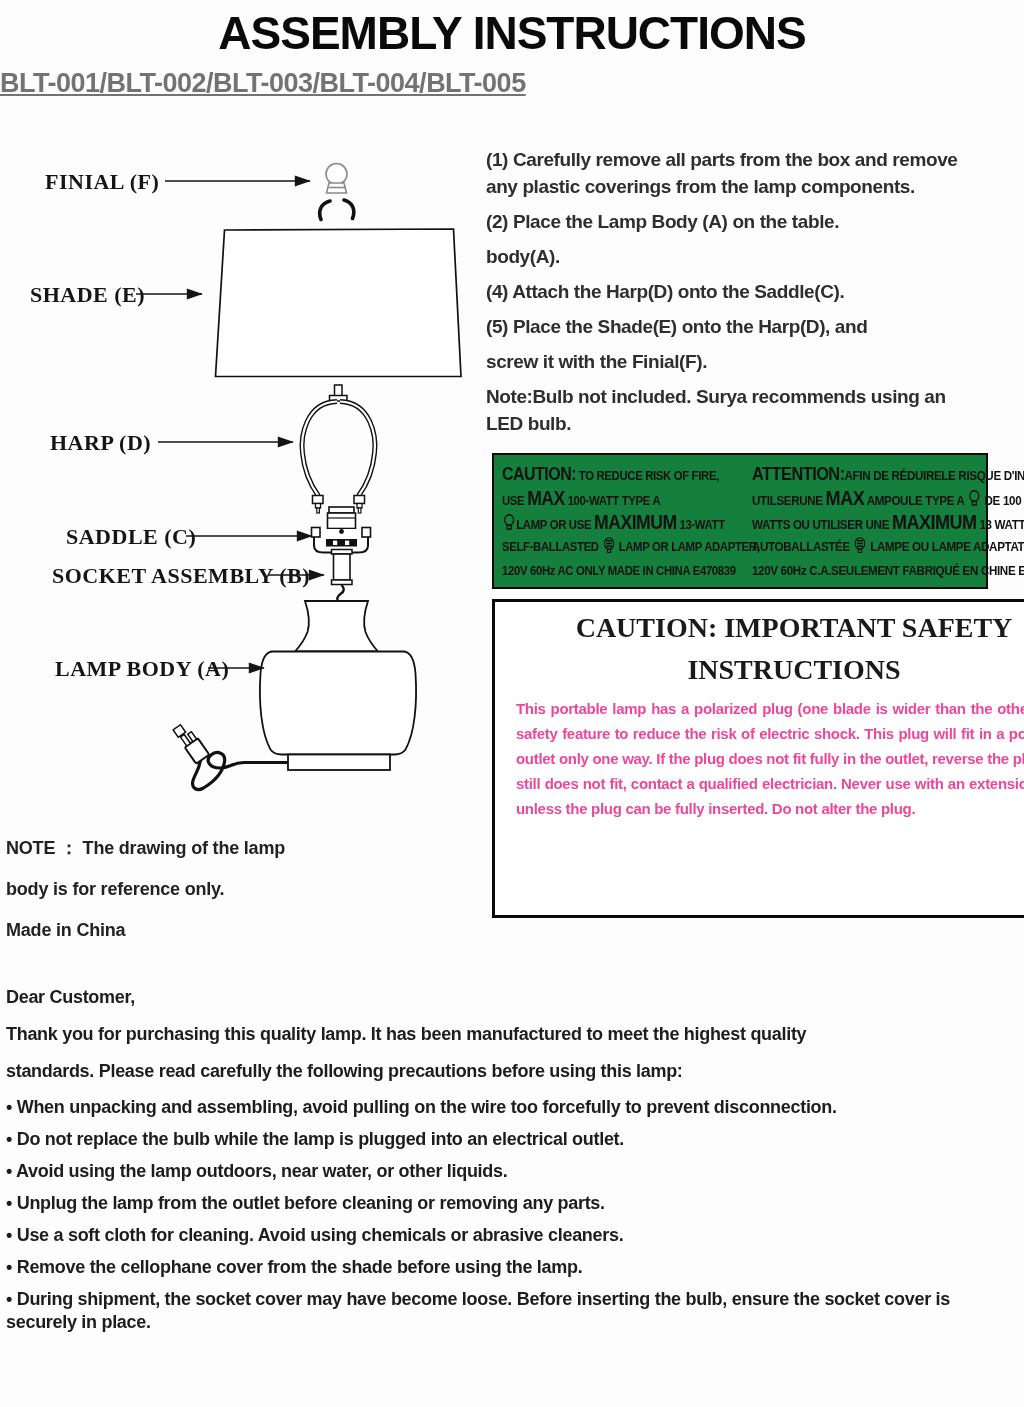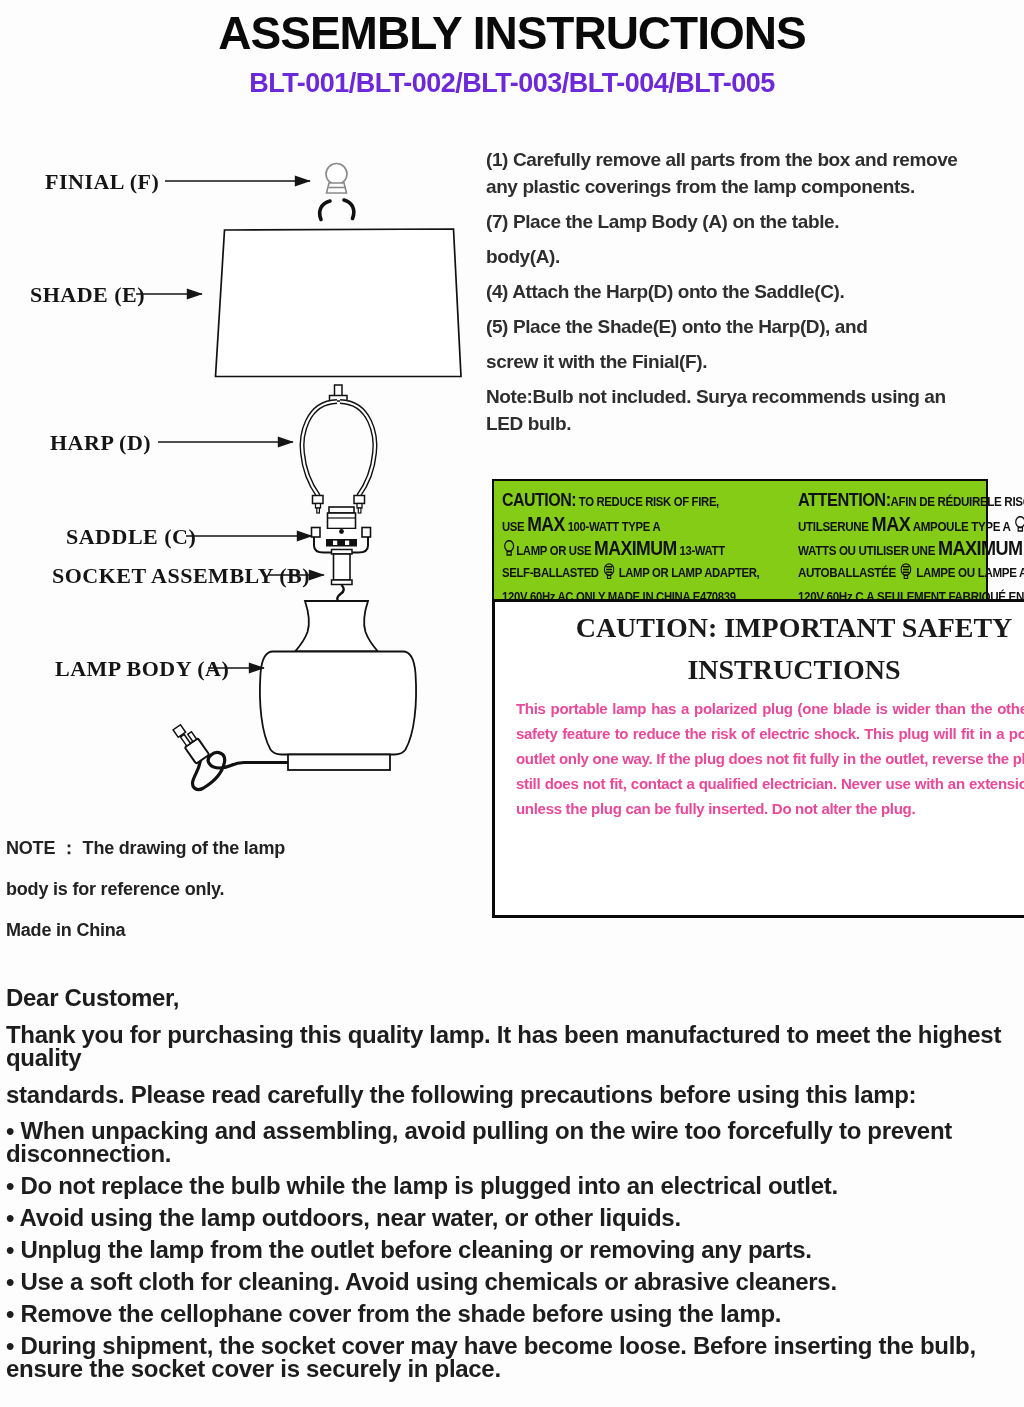--- a/index.html
+++ b/index.html
@@ -1,37 +1,37 @@
 <!DOCTYPE html>
 <html><head>
 <meta charset="utf-8">
 <style>
   html,body{margin:0;padding:0;background:#e8e8e8;}
   .page{position:relative;width:1024px;height:1407px;background:#fdfdfd;margin:0 auto;
         font-family:"Liberation Sans",sans-serif;color:#111;overflow:hidden;}
   .title{position:absolute;top:6px;left:0;width:100%;text-align:center;
          font-size:46px;font-weight:bold;letter-spacing:-1px;color:#0a0a0a;}
-  .models{position:absolute;top:68px;left:0;width:100%;text-align:center;
-          font-size:27px;font-weight:bold;letter-spacing:-0.5px;color:#6d28d9;}
+  .models{position:absolute;top:68px;left:0;width:100%;
+          font-size:27px;font-weight:bold;letter-spacing:-0.5px;color:#737373;text-decoration:underline;}
 
   
   .diagram{position:absolute;left:0;top:140px;width:490px;height:690px;}
   .dlabel{font-family:"Liberation Serif",serif;font-size:22px;font-weight:bold;
           letter-spacing:0.5px;fill:#151515;}
 
   
   .steps{position:absolute;left:486px;top:146px;width:526px;
          font-size:19px;font-weight:bold;letter-spacing:-0.4px;line-height:27px;color:#2e2e2e;}
   .steps p{margin:0 0 8px 0;}
   .steps .ln{display:block;}
 
   
-  .caution-label{position:absolute;left:492px;top:479px;width:496px;height:136px;
-                 border:2px solid #0a0a0a;background:#84cc16;box-sizing:border-box;
-                 display:flex;padding:7px 6px 4px 8px;gap:46px;}
+  .caution-label{position:absolute;left:492px;top:453px;width:496px;height:136px;
+                 border:2px solid #0a0a0a;background:#15803d;box-sizing:border-box;
+                 display:flex;padding:7px 6px 4px 8px;}
   .cl-col{white-space:nowrap;transform-origin:left top;}
   .cl-col.en{width:250px;transform:scaleX(0.84);}
   .cl-col.fr{width:320px;transform:scaleX(0.86);}
   .cl-line{height:24px;line-height:24px;}
   .cl-md{font-size:13.5px;font-weight:bold;letter-spacing:-0.4px;}
   .cl-xl{font-size:19px;font-weight:bold;letter-spacing:-0.6px;}
   .cl-lg{font-size:21px;font-weight:bold;letter-spacing:-0.6px;}
   .cl-ic{display:inline-block;vertical-align:-2px;margin:0 2px;}
 
   
@@ -44,21 +44,21 @@
   .safety-body{margin:0;font-size:15px;font-weight:bold;letter-spacing:-0.3px;
                line-height:25px;text-align:justify;color:#ec4899;}
 
   
   .note{position:absolute;left:6px;top:836px;width:420px;
         font-size:18px;font-weight:bold;letter-spacing:-0.2px;color:#222;}
   .note p{margin:0 0 16px 0;line-height:25px;}
 
   
   .letter{position:absolute;left:6px;top:986px;width:1005px;
-          font-size:24px;font-weight:bold;letter-spacing:-0.3px;line-height:23px;color:#1d1d1d;}
+          font-size:18px;font-weight:bold;letter-spacing:-0.3px;line-height:23px;color:#1d1d1d;}
   .letter p{margin:0 0 9px 0;}
   .letter p.sal{margin-bottom:14px;}
   .letter p.intro1{margin-bottom:14px;}
   .letter p.intro2{margin-bottom:13px;}
 </style>
 </head>
 <body>
 
 <div class="page">
 
@@ -144,21 +144,21 @@
     <text class="dlabel" x="66" y="544">SADDLE (C)</text>
     <text class="dlabel" x="52" y="583">SOCKET ASSEMBLY (B)</text>
     <text class="dlabel" x="55" y="676">LAMP BODY (A)</text>
   </svg>
 
   <div class="steps">
     <p>
         <span class="ln">(1) Carefully remove all parts from the box and remove</span>
         <span class="ln">any plastic coverings from the lamp components.</span>
       </p>
-    <p>(7) Place the Lamp Body (A) on the table.</p>
+    <p>(2) Place the Lamp Body (A) on the table.</p>
     <p>
         <span class="ln">body(A).</span>
       </p>
     <p>(4) Attach the Harp(D) onto the Saddle(C).</p>
     <p>(5) Place the Shade(E) onto the Harp(D), and</p>
     <p>screw it with the Finial(F).</p>
     <p>
         <span class="ln">Note:Bulb not included. Surya recommends using an</span>
         <span class="ln">LED bulb.</span>
       </p>

